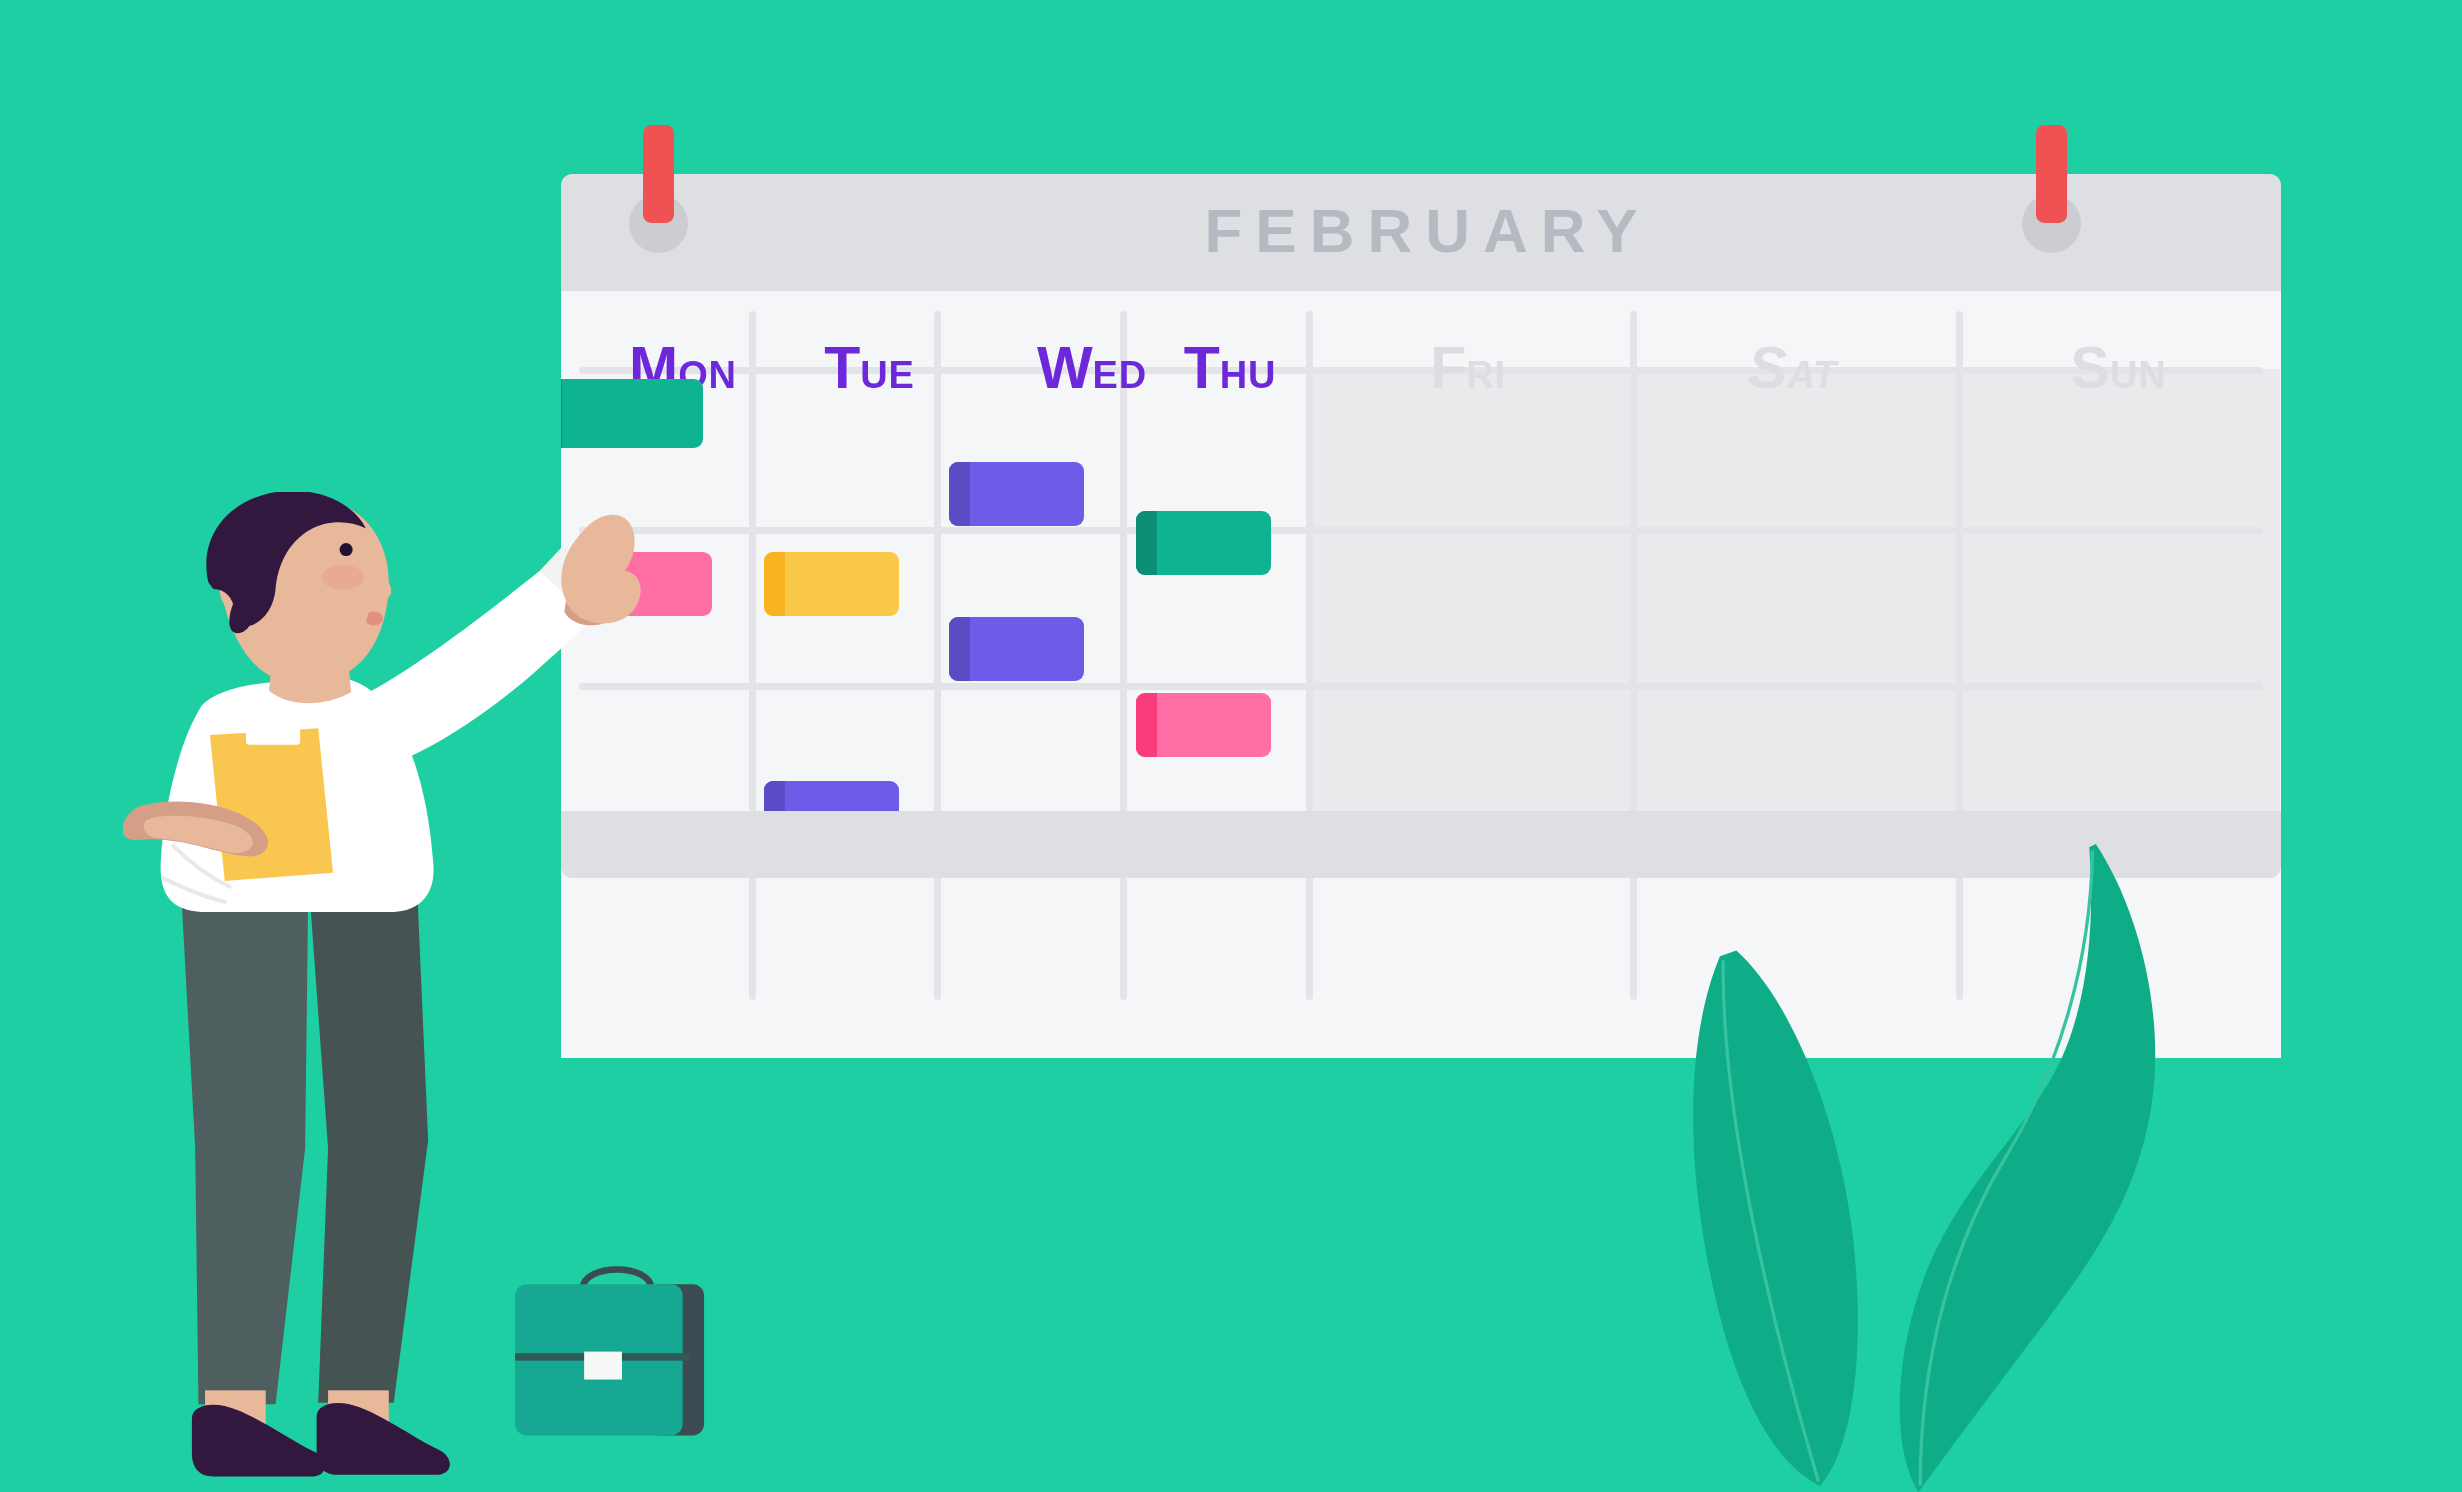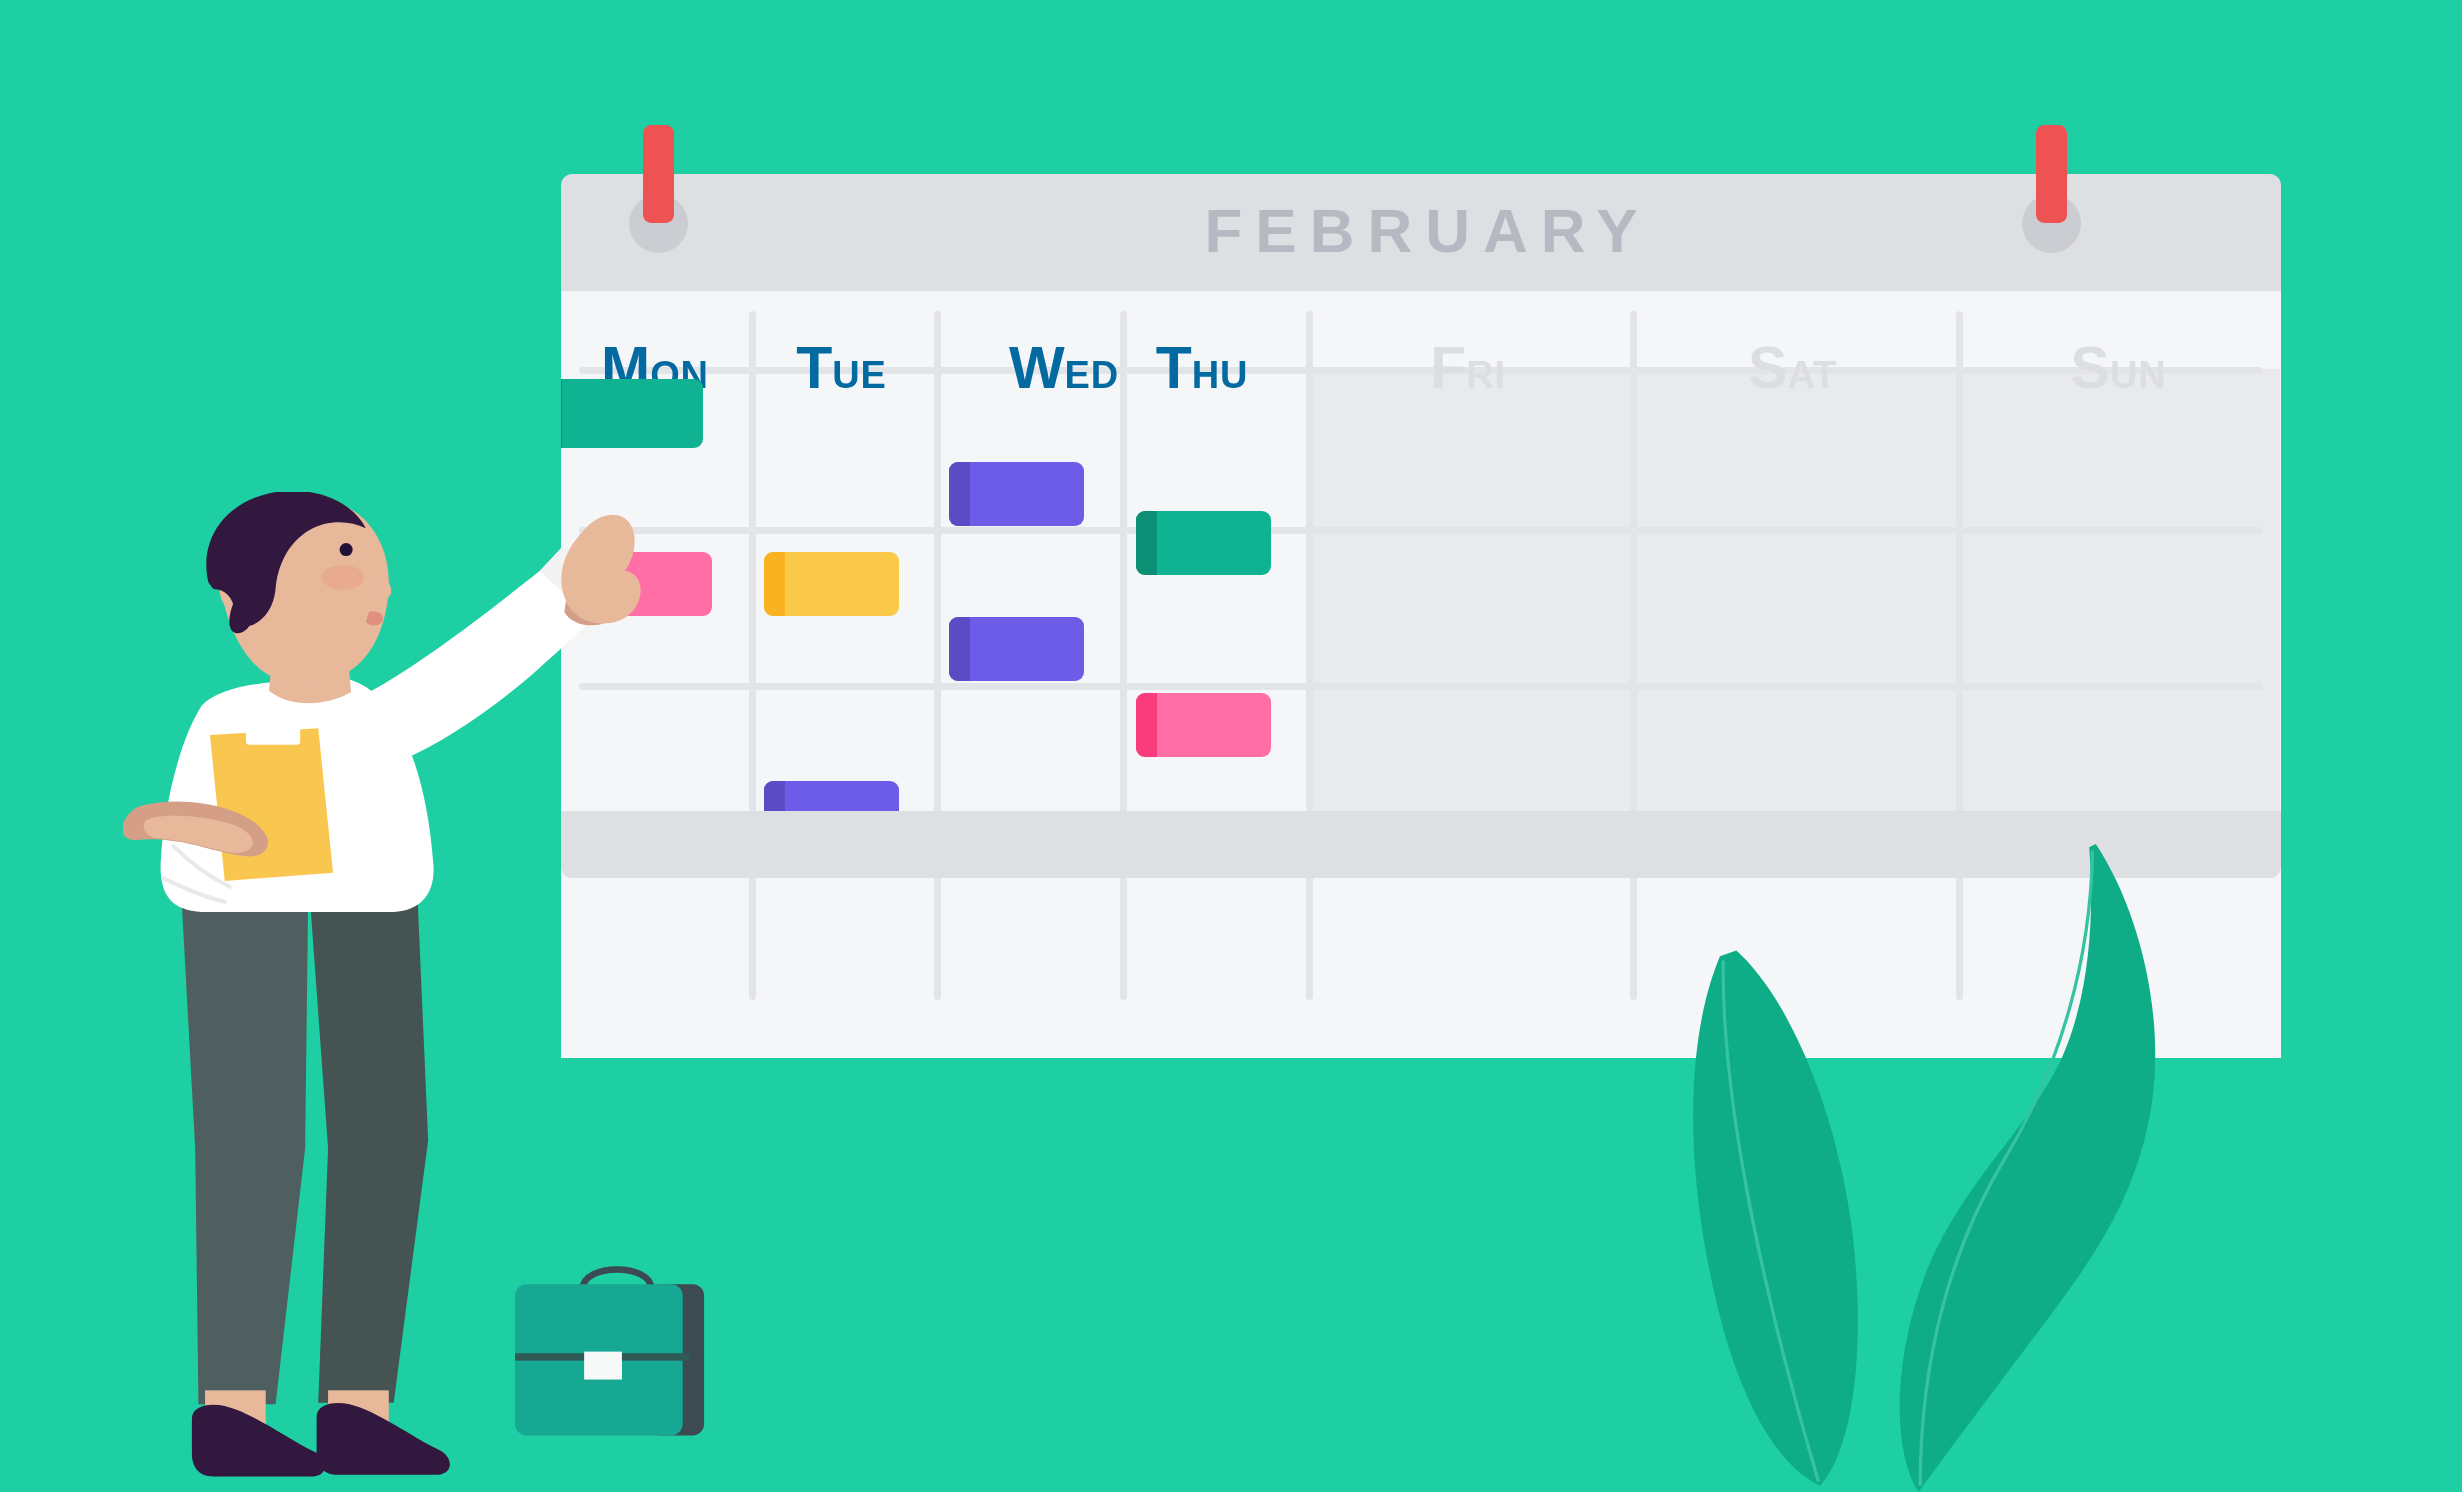--- a/index.html
+++ b/index.html
@@ -118,21 +118,21 @@
   }
   .day-head .big {
     font-size: 59px;
     font-weight: 700;
   }
   .day-head .small {
     font-size: 38px;
     font-weight: 700;
     letter-spacing: 0.8px;
   }
-  .day-head.active { color: #0369a1; }
+  .day-head.active { color: #6d28d9; margin-left: 28px; }
   .day-head.muted  { color: #DCDEE2; }
 
   
   .event {
     position: absolute;
     border-radius: 9px;
     overflow: hidden;
   }
   .event .stripe {
     position: absolute;
@@ -184,21 +184,21 @@
       </div>
       <div class="day-head active" style="left:373px; width:185px;text-align:right;">
         <span class="big">W</span><span class="small">ED</span>
       </div>
       <div class="day-head active" style="left:548px; width:186px;">
         <span class="big">T</span><span class="small">HU</span>
       </div>
       <div class="day-head muted" style="left:745px; width:324px;">
         <span class="big">F</span><span class="small">RI</span>
       </div>
-      <div class="day-head muted" style="left:1069px; width:325px;">
+      <div class="day-head muted" style="left:1069px; width:325px;font-style:italic;">
         <span class="big">S</span><span class="small">AT</span>
       </div>
       <div class="day-head muted" style="left:1395px; width:325px;">
         <span class="big">S</span><span class="small">UN</span>
       </div>
 
       <div class="event" style="left:-20.5px; top:88px; width:162px; height:69px; background:#0FB391;">
         <div class="stripe" style="background:#0C8F74;"></div>
       </div>
 

